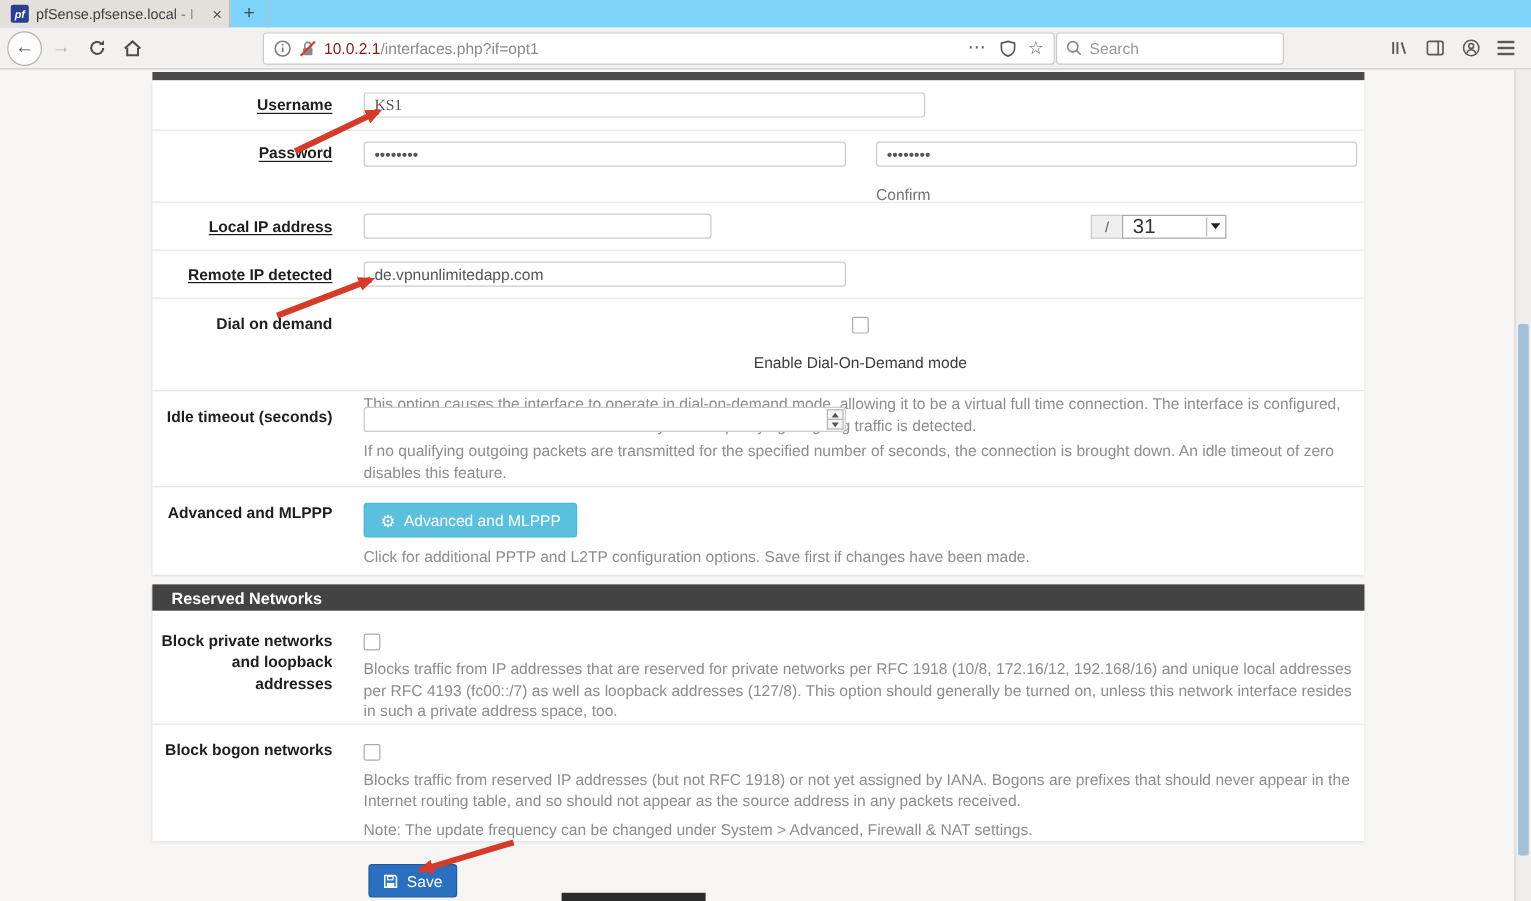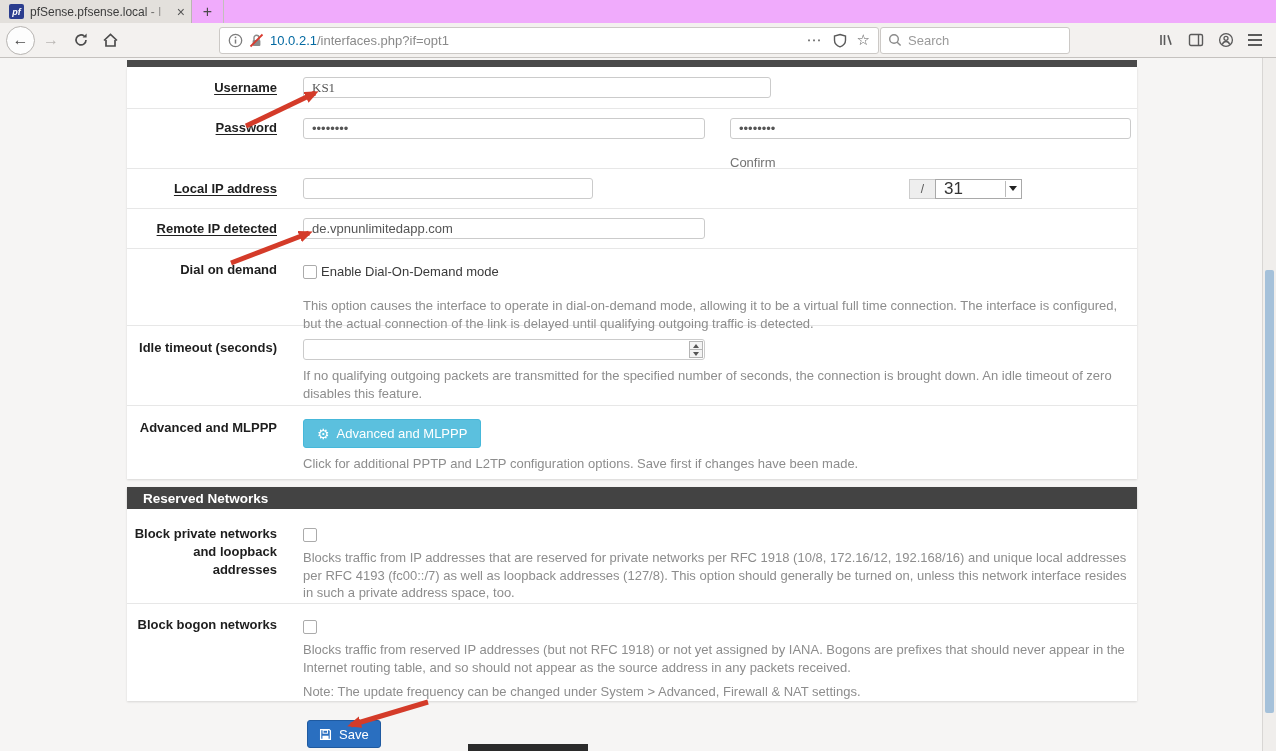--- a/index.html
+++ b/index.html
@@ -1,20 +1,20 @@
 <!DOCTYPE html>
 <html style="--save-blue: #2a6fc0; --info-blue: #5bc0de; --header-bg: #434343; --arrow-red: #d43b29; --thumb-blue: #a5c1da;"><head>
 <meta charset="utf-8">
 <style>
   * { margin:0; padding:0; box-sizing:border-box; }
   html,body { width:1276px; height:751px; overflow:hidden; }
   body { font-family:"Liberation Sans", sans-serif; background:#f6f5f4; position:relative; }
 
   
-  .tabbar { height:23px; background:#f0abfc; display:flex; align-items:stretch; }
+  .tabbar { height:23px; background:#7dd3fc; display:flex; align-items:stretch; }
   .tab { width:192px; background:#e3e0dc; display:flex; align-items:center; padding:0 6px 0 9px;
          border-right:1px solid #b9b6b2; }
   .favicon { width:15px; height:15px; background:#2c3e8f; border-radius:2px; color:#fff;
              font-size:9px; font-weight:bold; font-style:italic; display:flex; align-items:center;
              justify-content:center; margin-right:6px; flex:none; }
   .tab-title { font-size:12px; color:#3c3c3c; white-space:nowrap; overflow:hidden; flex:1;
                -webkit-mask-image:linear-gradient(to right,#000 80%,transparent); }
   .tab-close { font-size:14px; color:#555; margin-left:4px; cursor:default; }
   .newtab { width:32px; display:flex; align-items:center; justify-content:center; font-size:16px;
             color:#4a4a4a; border-right:1px solid #c2bfbb; }
@@ -23,21 +23,21 @@
              display:flex; align-items:center; padding:0 6px; }
   .navbtn { display:flex; align-items:center; justify-content:center; color:#4c4c4c; }
   .back { width:29px; height:29px; border:1px solid #b7b4b1; border-radius:50%; background:#fdfdfd;
           font-size:16px; margin-right:4px; }
   .fwd { width:24px; height:24px; font-size:16px; color:#b9b6b3; margin-right:6px; }
   .reload,.home { width:24px; height:24px; margin-right:5px; }
   .urlbar { margin-left:92px; width:660px; height:27px; background:#fff; border:1px solid #ccc9c6;
             border-radius:3px; display:flex; align-items:center; padding:0 8px; }
   .url-ico { flex:none; display:flex; align-items:center; margin-right:6px; }
   .url-text { flex:1; font-size:13px; white-space:nowrap; overflow:hidden; }
-  .url-host { color:#0369a1; }
+  .url-host { color:#7f1d1d; }
   .url-path { color:#8a8a8a; }
   .url-right { display:flex; align-items:center; gap:10px; color:#5a5a5a; }
   .overflow-dots { font-size:15px; letter-spacing:1px; line-height:10px; }
   .star { font-size:15px; color:#5a5a5a; }
   .searchbar { margin-left:1px; width:190px; height:27px; background:#fff; border:1px solid #ccc9c6;
                border-radius:3px; display:flex; align-items:center; padding:0 7px; }
   .searchbar input { border:none; outline:none; width:100%; font-size:13px; color:#444;
                      font-family:"Liberation Sans",sans-serif; background:transparent; }
   .searchbar input::placeholder { color:#9a9a9a; }
   .tb-right { margin-left:auto; display:flex; align-items:center; gap:14px; padding-right:8px; }
@@ -51,21 +51,21 @@
   .panel { background:#fff; box-shadow:0 1px 2px rgba(0,0,0,.12); }
   .row { display:flex; border-bottom:1px solid #e7e7e7; }
   .row:last-child { border-bottom:none; }
   .lbl { width:150px; flex:none; text-align:right; font-size:13px; font-weight:bold; color:#1e1e1e; }
   .lbl.u { text-decoration:underline; text-underline-offset:2px; }
   .ctrl { margin-left:26px; flex:1; padding-right:6px; }
   input.txt { height:21px; border:1px solid #cbcbcb; border-radius:3px; padding:0 8px;
               font-size:13px; color:#555; font-family:"Liberation Sans",sans-serif; outline:none; background:#fff; }
   .help { font-size:13px; line-height:17.5px; color:#8d8d8d; }
   .cbx { width:14px; height:14px; border:1px solid #ababab; border-radius:2px; background:#fff; flex:none; }
-  .cb-line { display:flex; align-items:center; gap:4px; font-size:13px; color:#3a3a3a; }
+  .cb-line { display:flex; align-items:center; gap:17px; font-size:13px; color:#3a3a3a;flex-direction:column; }
 
   .r-user { height:42px; align-items:center; }
   .r-pass { height:60px;justify-content:center; }
   .r-pass .lbl { padding-top:11px; }
   .pass-line { display:flex; margin-top:9px; }
   .confirm-cap { font-size:13px; color:#737373; margin-top:16px; }
   .r-local { height:40px; align-items:center; }
   .r-local .ctrl { display:flex; align-items:center; }
   .addon-group { margin-left:auto; margin-right:109px; display:flex; }
   .addon { width:26px; height:20px; background:#eee; border:1px solid #ccc; border-right:none;

